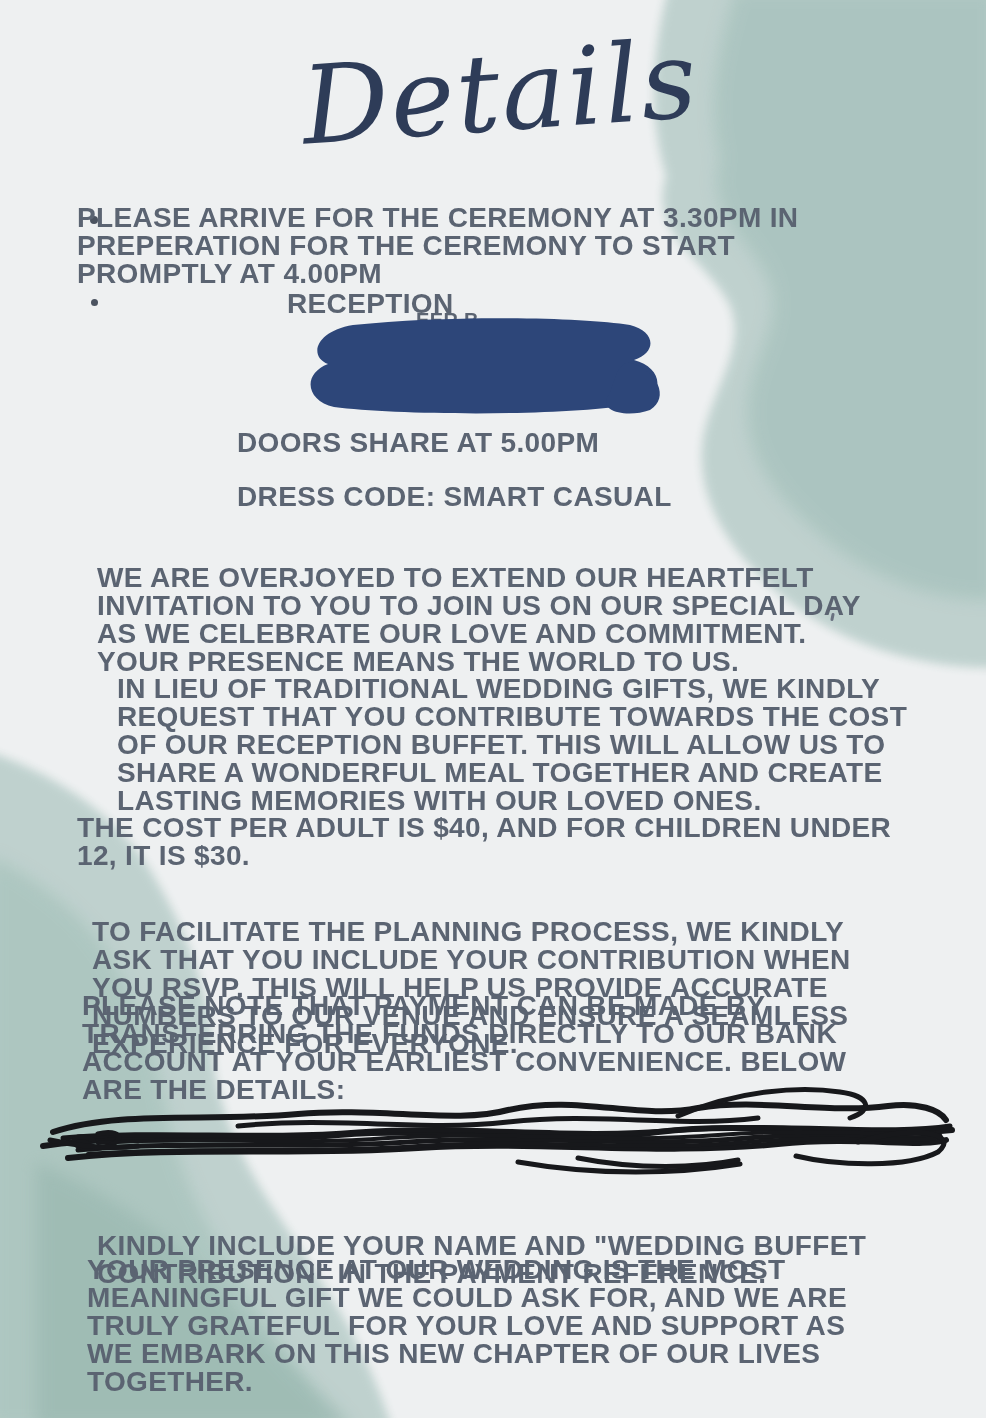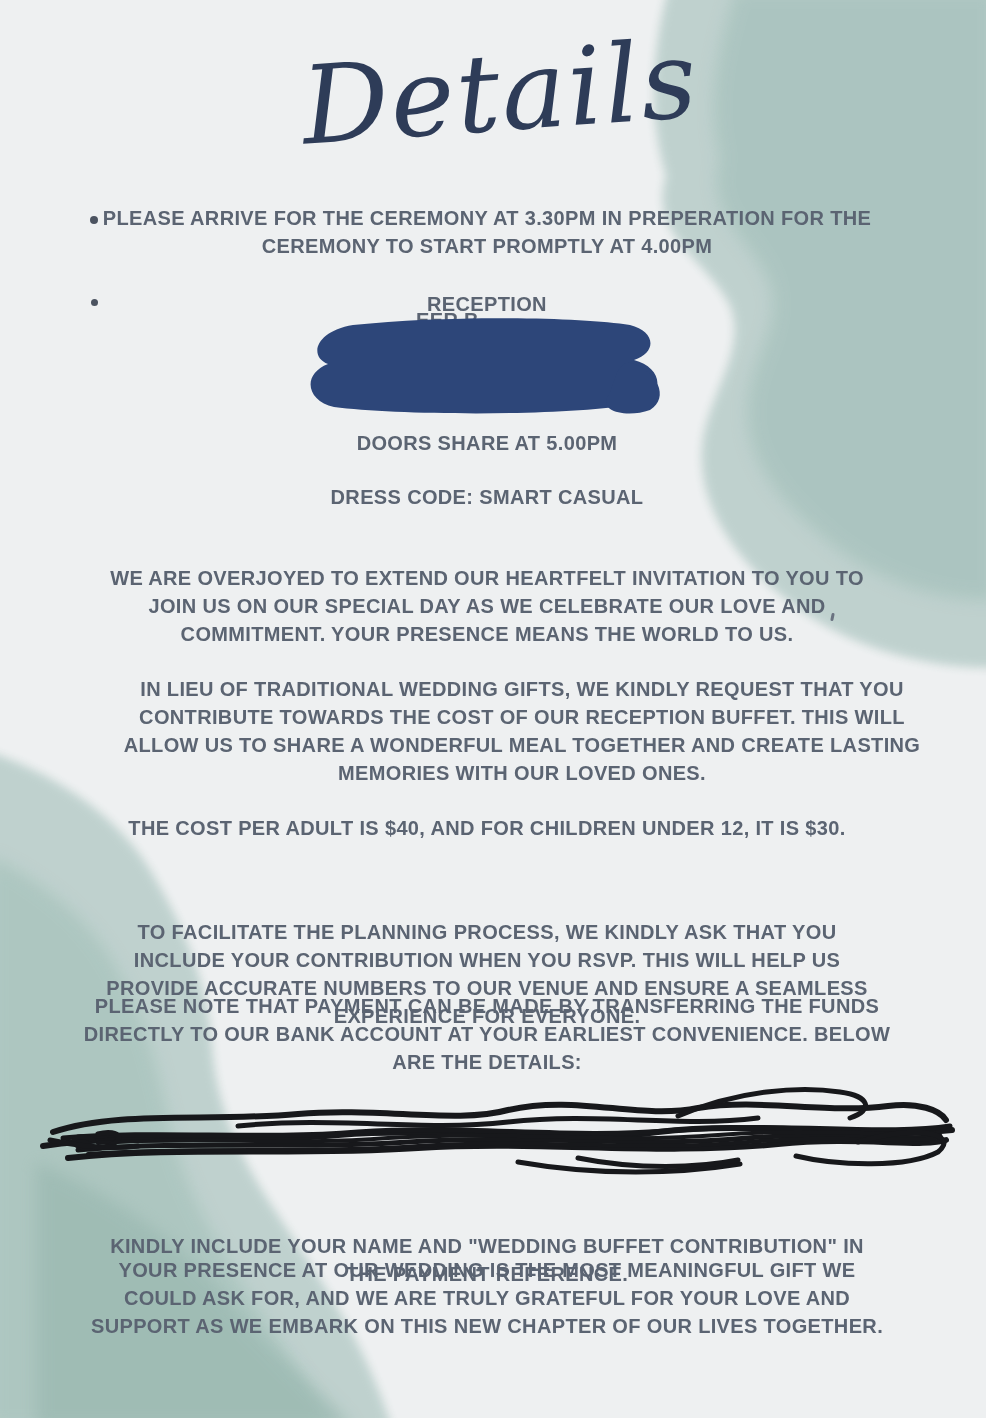--- a/index.html
+++ b/index.html
@@ -6,21 +6,21 @@
   body{font-family:"Liberation Sans",sans-serif;background:#d8dadc;}
   .sheet{
     position:relative;width:986px;height:1418px;margin:0 auto;
     background:#eef0f1;overflow:hidden;
   }
   
   .wash-svg{position:absolute;left:0;top:0;z-index:0;}
   
   .txt{
     position:absolute;z-index:2;left:487px;transform:translateX(-50%);
-    text-align:center;color:#5b6472;font-weight:600;font-size:20px;
+    color:#5b6472;font-weight:600;font-size:28px;
     line-height:28px;letter-spacing:.35px;white-space:pre-line;
   }
   .title{
     position:absolute;z-index:2;left:500px;top:18px;transform:translateX(-50%) rotate(-4deg);
     font-family:"DejaVu Serif",serif;font-style:italic;font-weight:400;
     font-size:108px;line-height:150px;color:#2e3c58;letter-spacing:2px;
     text-align:center;white-space:nowrap;
   }
   .bullet-dot{
     position:absolute;z-index:2;width:8px;height:8px;border-radius:50%;

